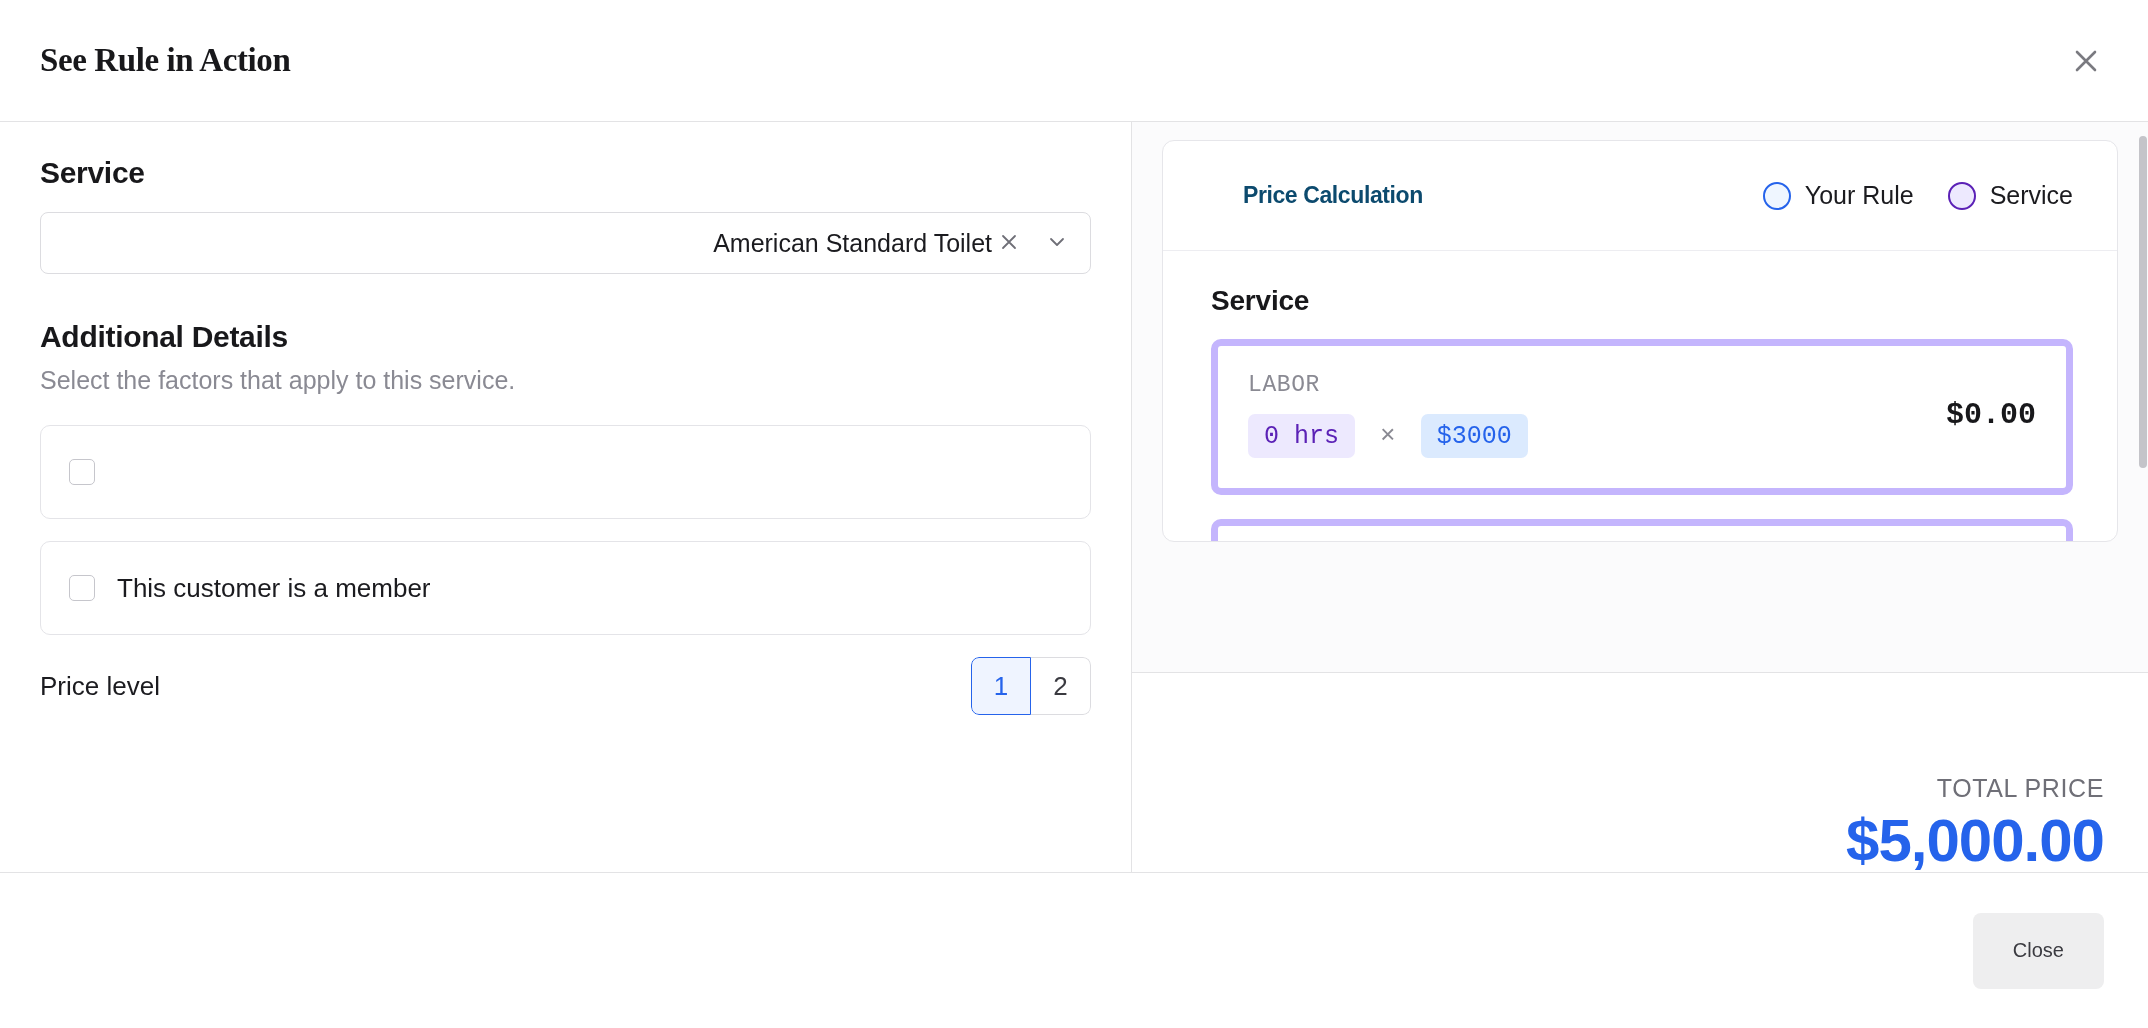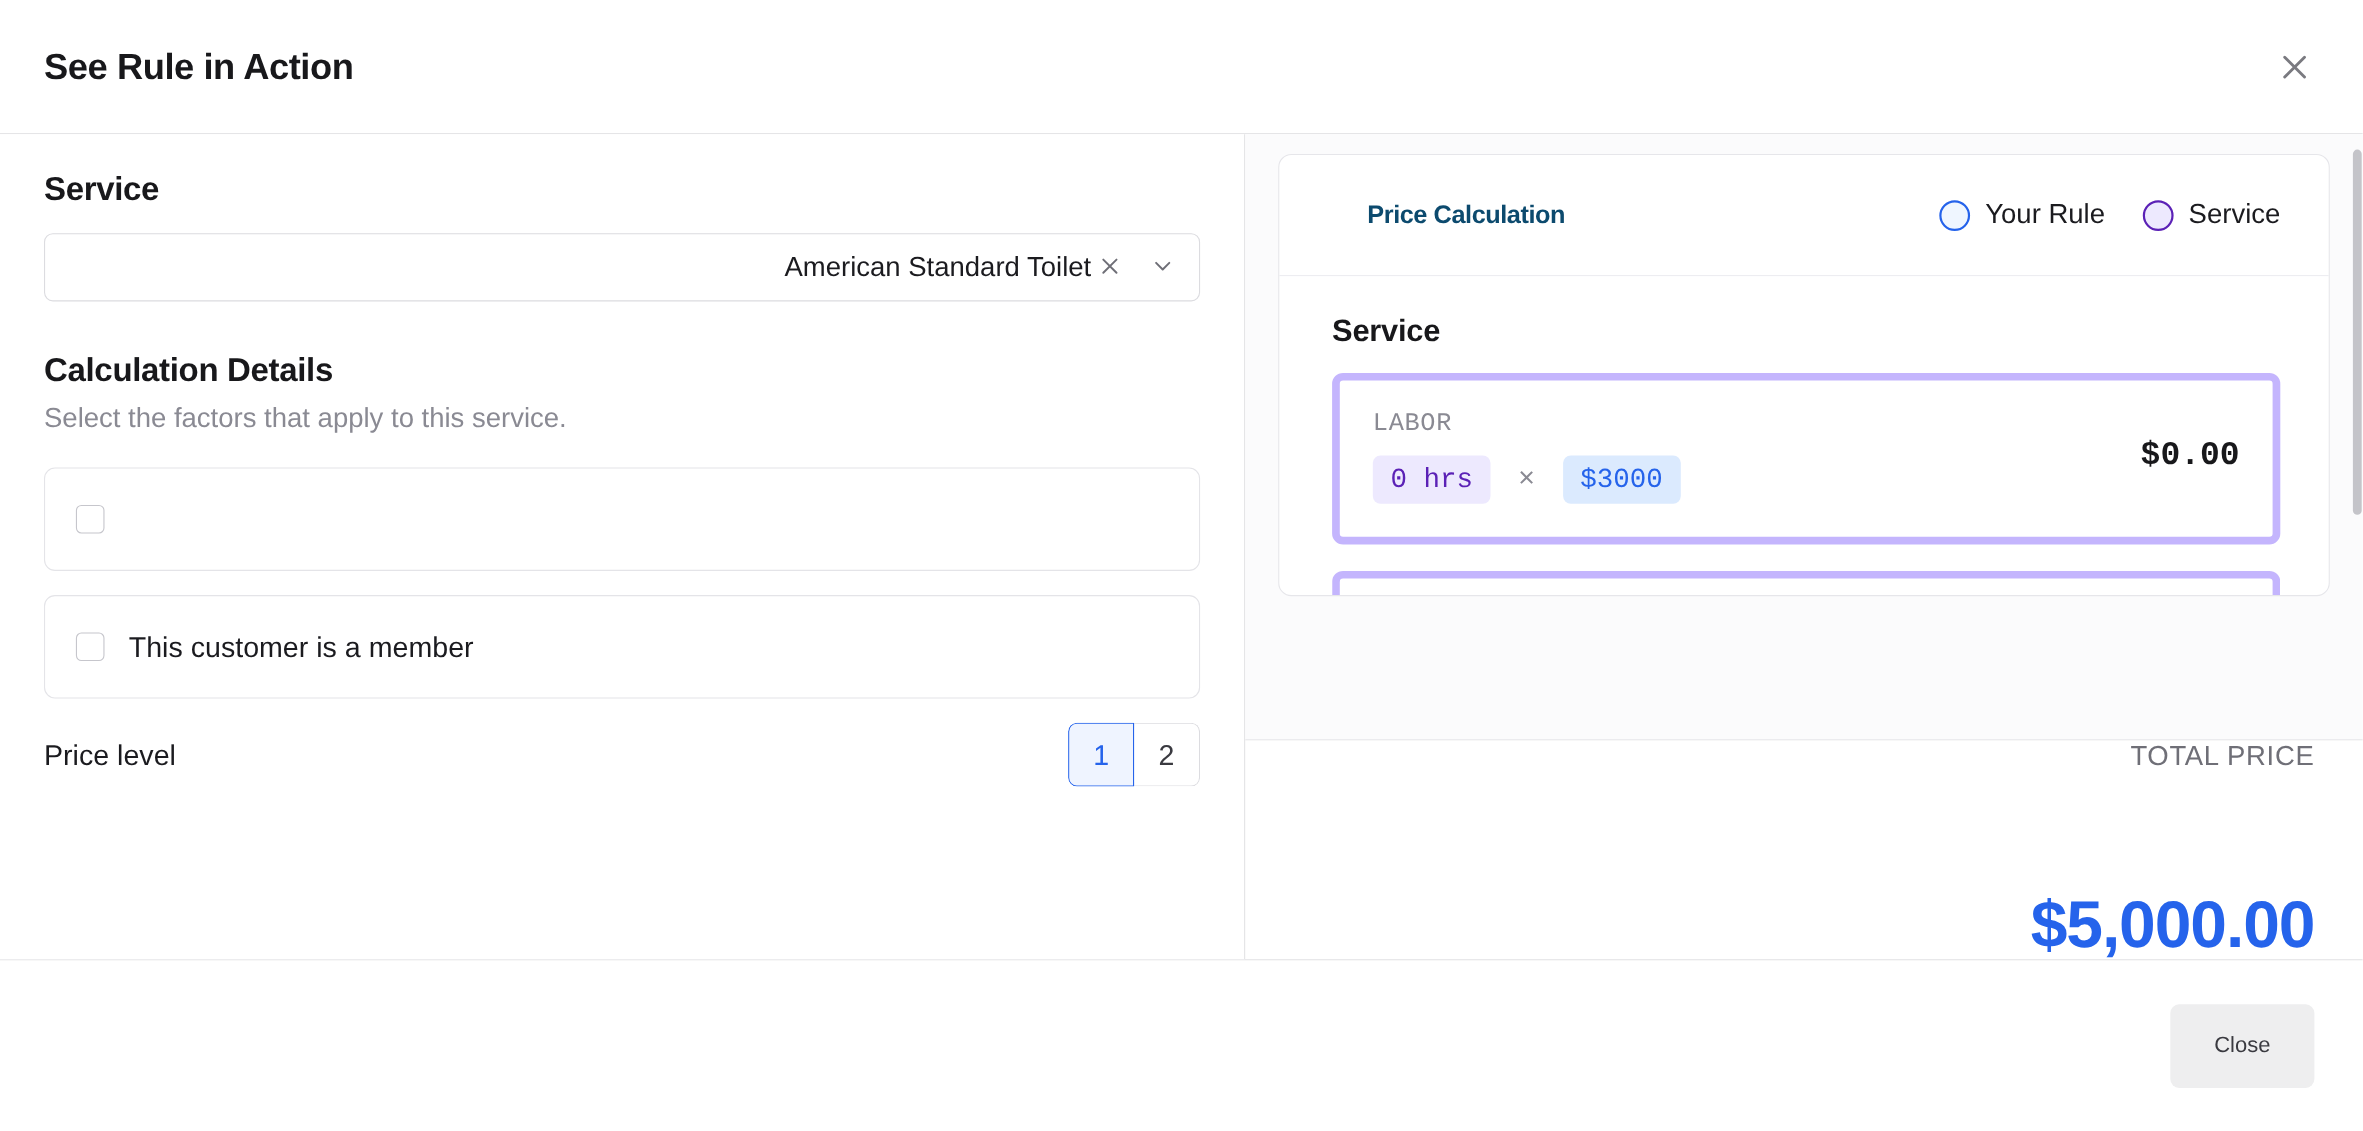--- a/index.html
+++ b/index.html
@@ -25,20 +25,21 @@
   
   .modal-header {
     height: 122px;
     flex: 0 0 122px;
     border-bottom: 1px solid #e3e3e5;
     display: flex;
     align-items: center;
     justify-content: space-between;
     padding: 0 36px 0 40px;
     background: #ffffff;
+    font-family: Liberation Serif, serif;
   }
   .modal-title {
     font-size: 33px;
     font-weight: 700;
     color: #18181b;
     letter-spacing: -0.4px;
   }
   .close-x-btn {
     width: 52px;
     height: 52px;
@@ -303,21 +304,21 @@
 
   
   .total-bar {
     flex: 0 0 200px;
     height: 200px;
     background: #ffffff;
     border-top: 1px solid #e3e3e5;
     display: flex;
     flex-direction: column;
     align-items: flex-end;
-    justify-content: space-between;
+    justify-content: flex-end;
     padding: 0 44px 0 0;
   }
   .total-label {
     font-size: 25px;
     color: #6f6f77;
     letter-spacing: 0.6px;
     margin-bottom: 6px;
   }
   .total-value {
     font-size: 60px;
@@ -406,21 +407,21 @@
                 <svg width="22" height="22" viewBox="0 0 22 22" fill="none">
                   <path d="M5 8 L11 14 L17 8" stroke="#6f6f77" stroke-width="1.8" stroke-linecap="round" stroke-linejoin="round"></path>
                 </svg>
               </span>
             </button>
           </div>
         </div>
       </div>
 
       <div class="details-block">
-        <div class="section-title">Calculation Details</div>
+        <div class="section-title">Additional Details</div>
         <div class="details-sub">Select the factors that apply to this service.</div>
 
         <div class="check-card">
           <div class="checkbox"></div>
         </div>
 
         <div class="check-card">
           <div class="checkbox"></div>
           <div class="check-label">This customer is a member</div>
         </div>

